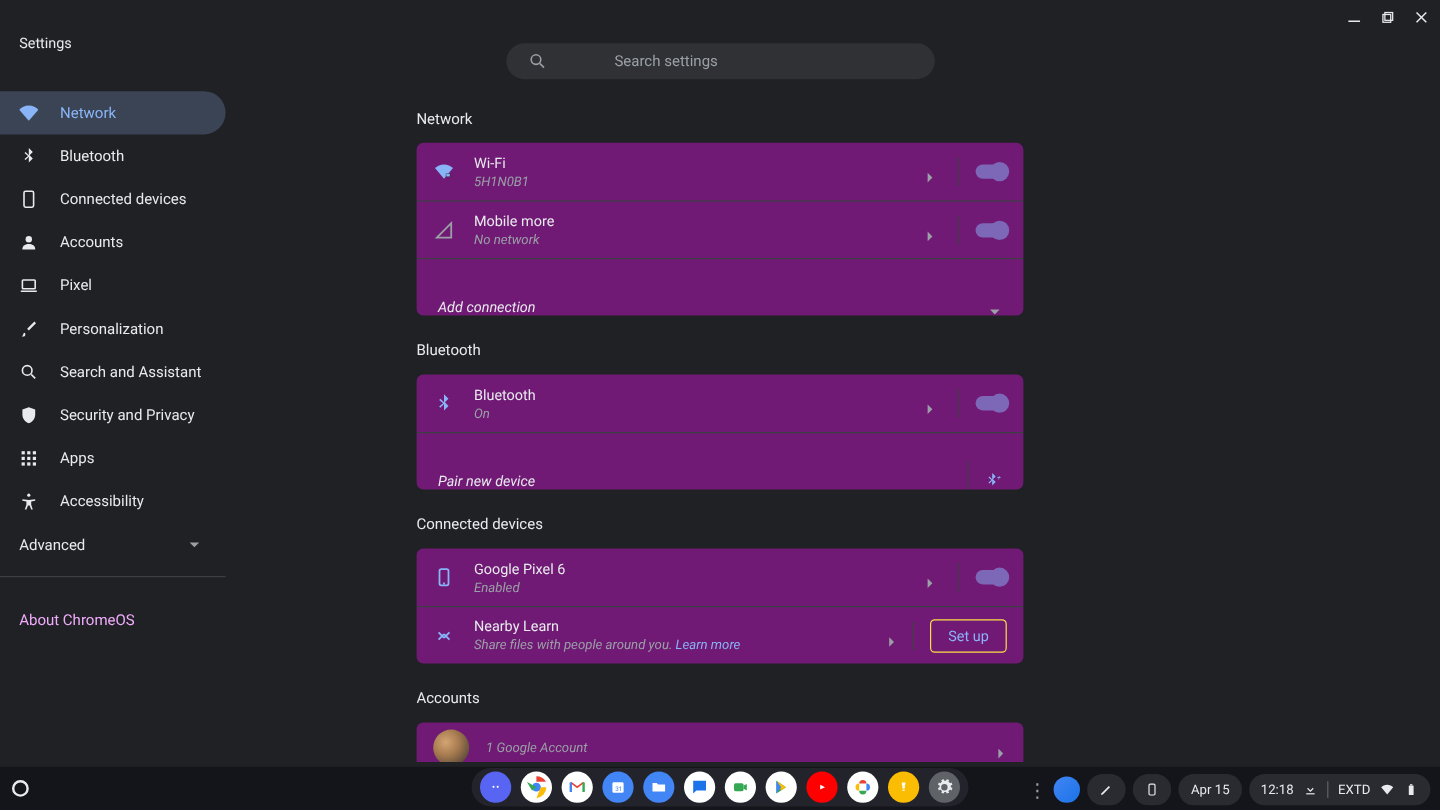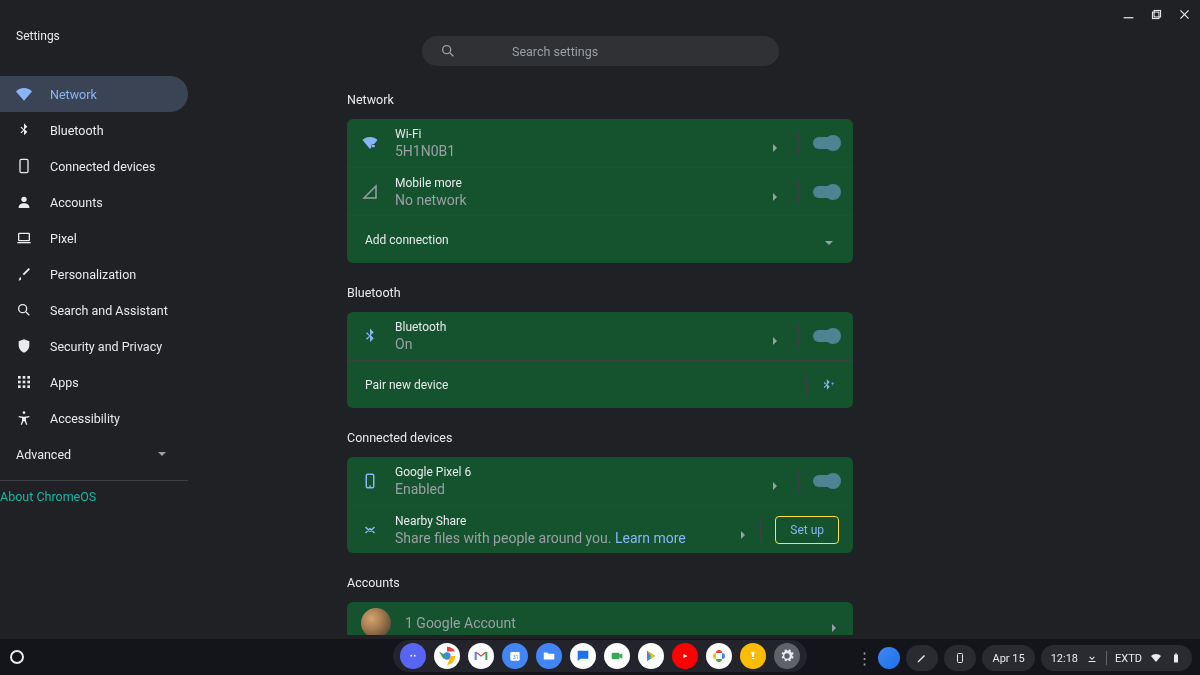--- a/index.html
+++ b/index.html
@@ -19,42 +19,42 @@
 .search-input::placeholder { color: #9aa0a6; }
 
 
 .sidebar { position: absolute; left: 0; top: 76px; width: 188px; }
 .sidebar-item { display: flex; align-items: center; height: 36px; padding-left: 16px; font-size: 12.5px; color: #e8eaed; gap: 18px; cursor: pointer; border-radius: 0 18px 18px 0; }
 .sidebar-item.selected { background: #3b4455; color: #8ab4f8; }
 .sidebar-item .icon { width: 16px; height: 16px; display: flex; align-items: center; justify-content: center; flex-shrink: 0; }
 .sidebar-item .icon svg { width: 16px; height: 16px; }
 .sidebar-divider { height: 1px; background: #3c4043; margin: 8px 0 8px 0; width: 188px; }
 .sidebar-plain { display: flex; align-items: center; height: 36px; padding-left: 16px; font-size: 12.5px; color: #e8eaed; cursor: pointer; justify-content: space-between; padding-right: 20px;}
-.about-item { display: flex; align-items: flex-start; height: 36px; font-size: 12.5px; color: #14b8a6; cursor: pointer; }
+.about-item { display: flex; align-items: flex-end; height: 36px; padding-left: 16px; font-size: 12.5px; color: #f0abfc; cursor: pointer; }
 
 
 .main { position: absolute; left: 347px; top: 92px; width: 506px; bottom: 40px; overflow: hidden; }
 .section-title { font-size: 12.5px; color: #e8eaed; margin-bottom: 12px; font-weight: 400; }
-.card { background: #14532d; border-radius: 6px; overflow: hidden; margin-bottom: 22px; }
+.card { background: #701a75; border-radius: 6px; overflow: hidden; margin-bottom: 22px; }
 .row { display: flex; align-items: center; min-height: 48px; padding: 0 14px; position: relative; }
 .row + .row { border-top: 1px solid #3c4043; }
 .row-icon { width: 34px; display: flex; align-items: center; justify-content: flex-start; flex-shrink: 0; color: #8ab4f8; }
 .row-icon svg { width: 18px; height: 18px; }
 .row-icon.gray svg { color: #9aa0a6; }
 .row-text { flex: 1; display: flex; flex-direction: column; justify-content: center; gap: 2px; }
 .row-label { font-size: 12px; color: #e8eaed; }
-.row-sub { font-size: 14px; color: #9aa0a6; }
+.row-sub { font-size: 11px; color: #9aa0a6; font-style: italic; }
 .row-arrow { width: 10px; height: 10px; color: #9aa0a6; margin: 0 18px; }
 .row-arrow svg { width: 10px; height: 10px; }
 .vbar { width: 1px; height: 24px; background: #3c4043; margin: 0 14px 0 0; }
 .toggle { width: 26px; height: 12px; background: #8ab4f8; border-radius: 6px; position: relative; cursor: pointer; opacity: 0.5; }
 .toggle-knob { position: absolute; top: -2px; right: -2px; width: 16px; height: 16px; background: #8ab4f8; border-radius: 50%; }
 .expand-arrow { width: 12px; height: 12px; color: #9aa0a6; }
 .expand-arrow svg { width: 12px; height: 12px; }
-.row-simple { display: flex; align-items: center; min-height: 48px; padding: 0 18px; cursor: pointer; }
+.row-simple { display: flex; align-items: flex-end; min-height: 48px; padding: 0 18px; cursor: pointer; font-style: italic; }
 .row-simple .row-label { flex: 1; font-size: 12px; }
 .bt-add-icon { position: relative; width: 14px; height: 16px; color: #8ab4f8; }
 .setup-btn { border: 1px solid #fde047; background: transparent; color: #8ab4f8; font-size: 12px; padding: 6px 14px; border-radius: 4px; cursor: pointer; }
 .learn-link { color: #8ab4f8; cursor: pointer; }
 .avatar { width: 30px; height: 30px; border-radius: 50%; background: radial-gradient(circle at 35% 35%, #d4a574 0%, #a67b4f 40%, #5c4a3a 80%); flex-shrink: 0; margin-right: 14px; }
 .account-row-arrow { width: 10px; height: 10px; color: #9aa0a6; }
 
 
 .shelf { position: absolute; left: 0; right: 0; bottom: 0; height: 36px; display: flex; align-items: center; background: #14151a; }
 .launcher { width: 14px; height: 14px; border-radius: 50%; border: 2px solid #e8eaed; margin-left: 10px; cursor: pointer; }
@@ -310,21 +310,21 @@
           <span class="toggle-knob"></span>
         </span>
     </div>
     <div class="row">
       <span class="row-icon">
           <svg viewBox="0 0 24 24" fill="none" stroke="currentColor" stroke-width="2">
             <path d="M6 8l6 6M18 16l-6-6M6 16l6-6M18 8l-6 6"></path>
           </svg>
         </span>
       <div class="row-text">
-        <span class="row-label">Nearby Share</span>
+        <span class="row-label">Nearby Learn</span>
         <span class="row-sub"><span>Share files with people around you. </span><span class="learn-link">Learn more</span></span>
       </div>
       <span class="row-arrow" style="margin-right:12px;"><svg viewBox="0 0 10 10" fill="currentColor">
             <path d="M3 1l4 4-4 4z"></path>
           </svg></span>
       <span class="vbar"></span>
       <button class="setup-btn">Set up</button>
     </div>
   </div>
 

